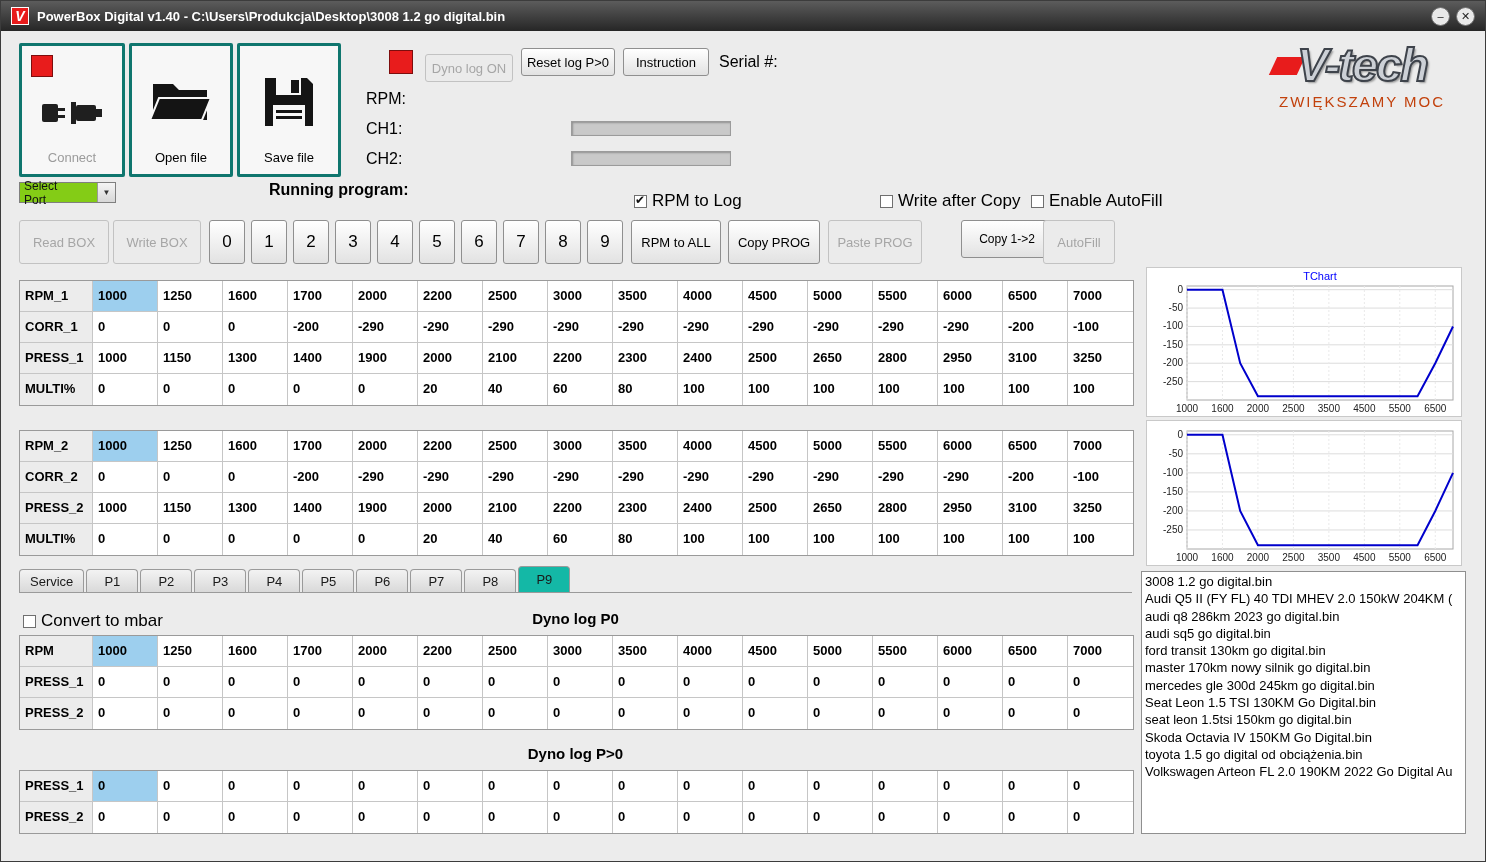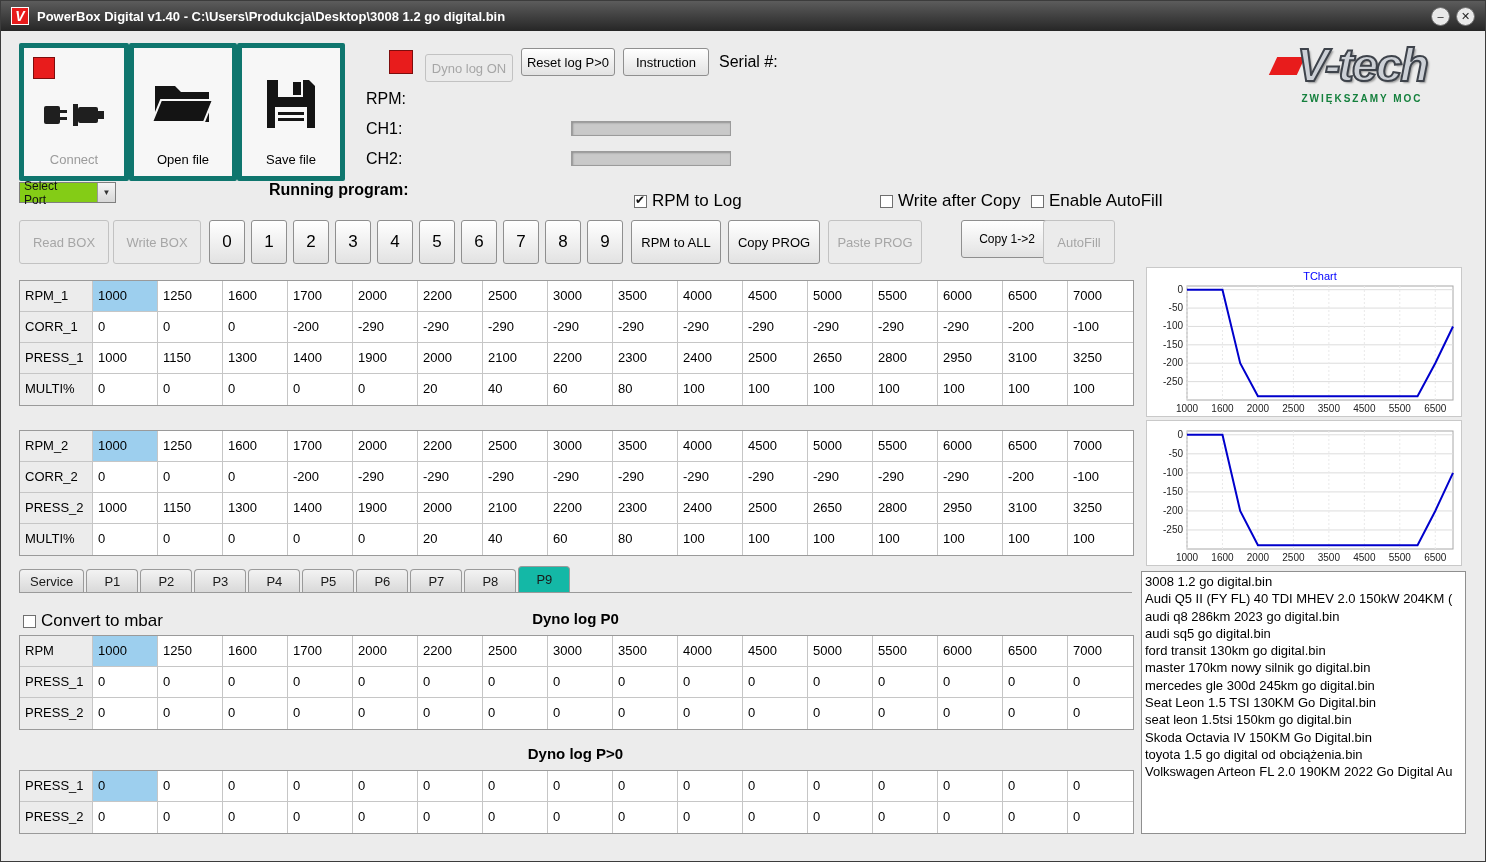--- a/index.html
+++ b/index.html
@@ -2,54 +2,54 @@
 <html style="--hl: #9dcfee; --red: #e81c1c;"><head>
 <meta charset="utf-8">
 <style>
   html,body{margin:0;padding:0;background:#8a8a8a;}
   body{font-family:"Liberation Sans",sans-serif;-webkit-font-smoothing:antialiased;}
   .window{position:relative;width:1486px;height:862px;background:#ececec;border:1px solid #3c3c3c;box-sizing:border-box;overflow:hidden;}
   .titlebar{position:absolute;left:0;top:0;width:100%;height:30px;background:linear-gradient(#5c5c5c,#262626);display:flex;align-items:center;box-sizing:border-box;padding:0 10px;}
   .app-icon{width:18px;height:18px;background:var(--red,#e81c1c);border:1px solid #fff;color:#fff;font-weight:bold;font-style:italic;font-size:14px;line-height:16px;text-align:center;margin-right:8px;box-sizing:border-box;flex:0 0 auto;}
   .wtitle{color:#fff;font-size:13px;font-weight:bold;flex:1;white-space:nowrap;overflow:hidden;}
   .winbtn{width:19px;height:19px;border-radius:50%;background:#e9e9e9;border:1px solid #6f6f6f;color:#1d1d1d;font-size:11px;line-height:16px;text-align:center;margin-left:6px;cursor:pointer;box-sizing:border-box;flex:0 0 auto;}
-  .bigbtn{position:absolute;background:#f7f7f7;border:5px solid #0f766e;border-radius:2px;cursor:pointer;}
+  .bigbtn{position:absolute;background:#f7f7f7;border:3px solid #0f766e;border-radius:2px;cursor:pointer;}
   .bigbtn .blabel{position:absolute;bottom:9px;left:0;width:100%;text-align:center;font-size:13px;color:#000;}
   .redsq{position:absolute;background:var(--red,#e81c1c);border:1px solid #7d0d0d;box-sizing:border-box;}
   .lbl{position:absolute;font-size:16px;color:#000;white-space:nowrap;}
   .pbar{position:absolute;width:160px;height:15px;background:#c9c9c9;border:1px solid #9b9b9b;box-shadow:inset 1px 1px 2px rgba(0,0,0,.28);box-sizing:border-box;}
   .btn{position:absolute;background:linear-gradient(#ffffff,#e2e2e2);border:1px solid #8f8f8f;border-radius:3px;font-family:inherit;font-size:13px;color:#000;cursor:pointer;padding:0;box-sizing:border-box;}
   .btn.disabled{color:#a6a6a6;background:#ebebeb;border-color:#c2c2c2;}
   .digits{position:absolute;display:flex;gap:6px;}
   .digits .btn{position:static;width:36px;height:44px;font-size:17px;}
   .combo{position:absolute;width:97px;height:21px;background:#84cc16;border:1px solid #7f7f7f;box-sizing:border-box;font-size:12px;display:flex;align-items:center;cursor:pointer;gap:32px;}
   .combo .ctext{flex:1;padding-left:4px;color:#111;}
   .combo .carrow{width:17px;height:100%;background:linear-gradient(#f5f5f5,#d7d7d7);border-left:1px solid #9a9a9a;font-size:8px;line-height:19px;text-align:center;color:#333;}
   .cb{position:absolute;display:flex;align-items:center;gap:5px;font-size:17px;color:#000;cursor:pointer;white-space:nowrap;}
   .cbbox{width:13px;height:13px;background:#fff;border:1px solid #6f6f6f;position:relative;box-sizing:border-box;flex:0 0 auto;}
   .cbbox.checked::after{content:"\2714";position:absolute;left:0px;top:-3px;font-size:12px;color:#111;}
-  .grid{position:absolute;border:1px solid #9a9a9a;background:#0f172a;}
+  .grid{position:absolute;border:1px solid #9a9a9a;background:#0f172a;font-weight:bold;}
   .grow{display:flex;}
   .gcell{width:65px;height:31px;box-sizing:border-box;border-right:1px solid #c6c6c6;border-bottom:1px solid #c6c6c6;font-size:13px;line-height:29px;padding-left:5px;background:#fff;overflow:hidden;color:#000;cursor:default;}
   .grow:last-child .gcell{border-bottom:none;}
   .gcell:last-child{border-right:none;}
   .glabel{width:73px;background:#ececec;}
   .gcell.hl{background:var(--hl,#9dcfee);}
   .chart{position:absolute;background:#fff;border:1px solid #c9c9c9;box-sizing:border-box;}
   .tabs{position:absolute;display:flex;align-items:flex-end;height:26px;}
   .tab{height:23px;line-height:23px;min-width:52px;padding:0 10px;box-sizing:border-box;text-align:center;font-size:13px;background:linear-gradient(#f3f3f3,#d9d9d9);border:1px solid #9a9a9a;border-bottom:none;border-radius:4px 4px 0 0;margin-right:2px;cursor:pointer;color:#1a1a1a;}
   .tab.active{height:26px;line-height:26px;background:#14b8a6;position:relative;z-index:3;}
   .tabline{position:absolute;border-top:1px solid #9a9a9a;height:0;}
   .dyno-title{position:absolute;width:1113px;text-align:center;font-weight:bold;font-size:15px;color:#000;}
   .filelist{position:absolute;background:#fff;border:1px solid #8f8f8f;box-sizing:border-box;padding:1px 3px;overflow:hidden;}
   .fitem{font-size:13px;line-height:17.3px;white-space:nowrap;overflow:hidden;color:#000;cursor:default;}
   .logo{position:absolute;text-align:center;}
   .logo-red{position:absolute;left:16px;top:16px;width:28px;height:18px;background:var(--red,#e81c1c);transform:skewX(-25deg);z-index:0;}
   .logo-text{position:relative;z-index:1;font-size:47px;font-weight:bold;font-style:italic;letter-spacing:-2px;color:#ccd0d6;-webkit-text-stroke:2px #3e434b;text-shadow:2px 2px 2px rgba(0,0,0,.35);line-height:1;}
-  .logo-tag{position:relative;z-index:1;font-size:10px;font-weight:bold;letter-spacing:2px;color:#15803d;margin-top:5px;}
+  .logo-tag{position:relative;z-index:1;font-size:15px;font-weight:normal;letter-spacing:2px;color:#c2410c;margin-top:5px;}
   .icon-wrap{position:absolute;left:0;width:100%;display:flex;justify-content:center;}
 </style>
 </head>
 <body>
 
 <div class="window">
 
   <div class="titlebar">
     <div class="app-icon">V</div>
     <div class="wtitle">PowerBox Digital v1.40 - C:\Users\Produkcja\Desktop\3008 1.2 go digital.bin</div>

